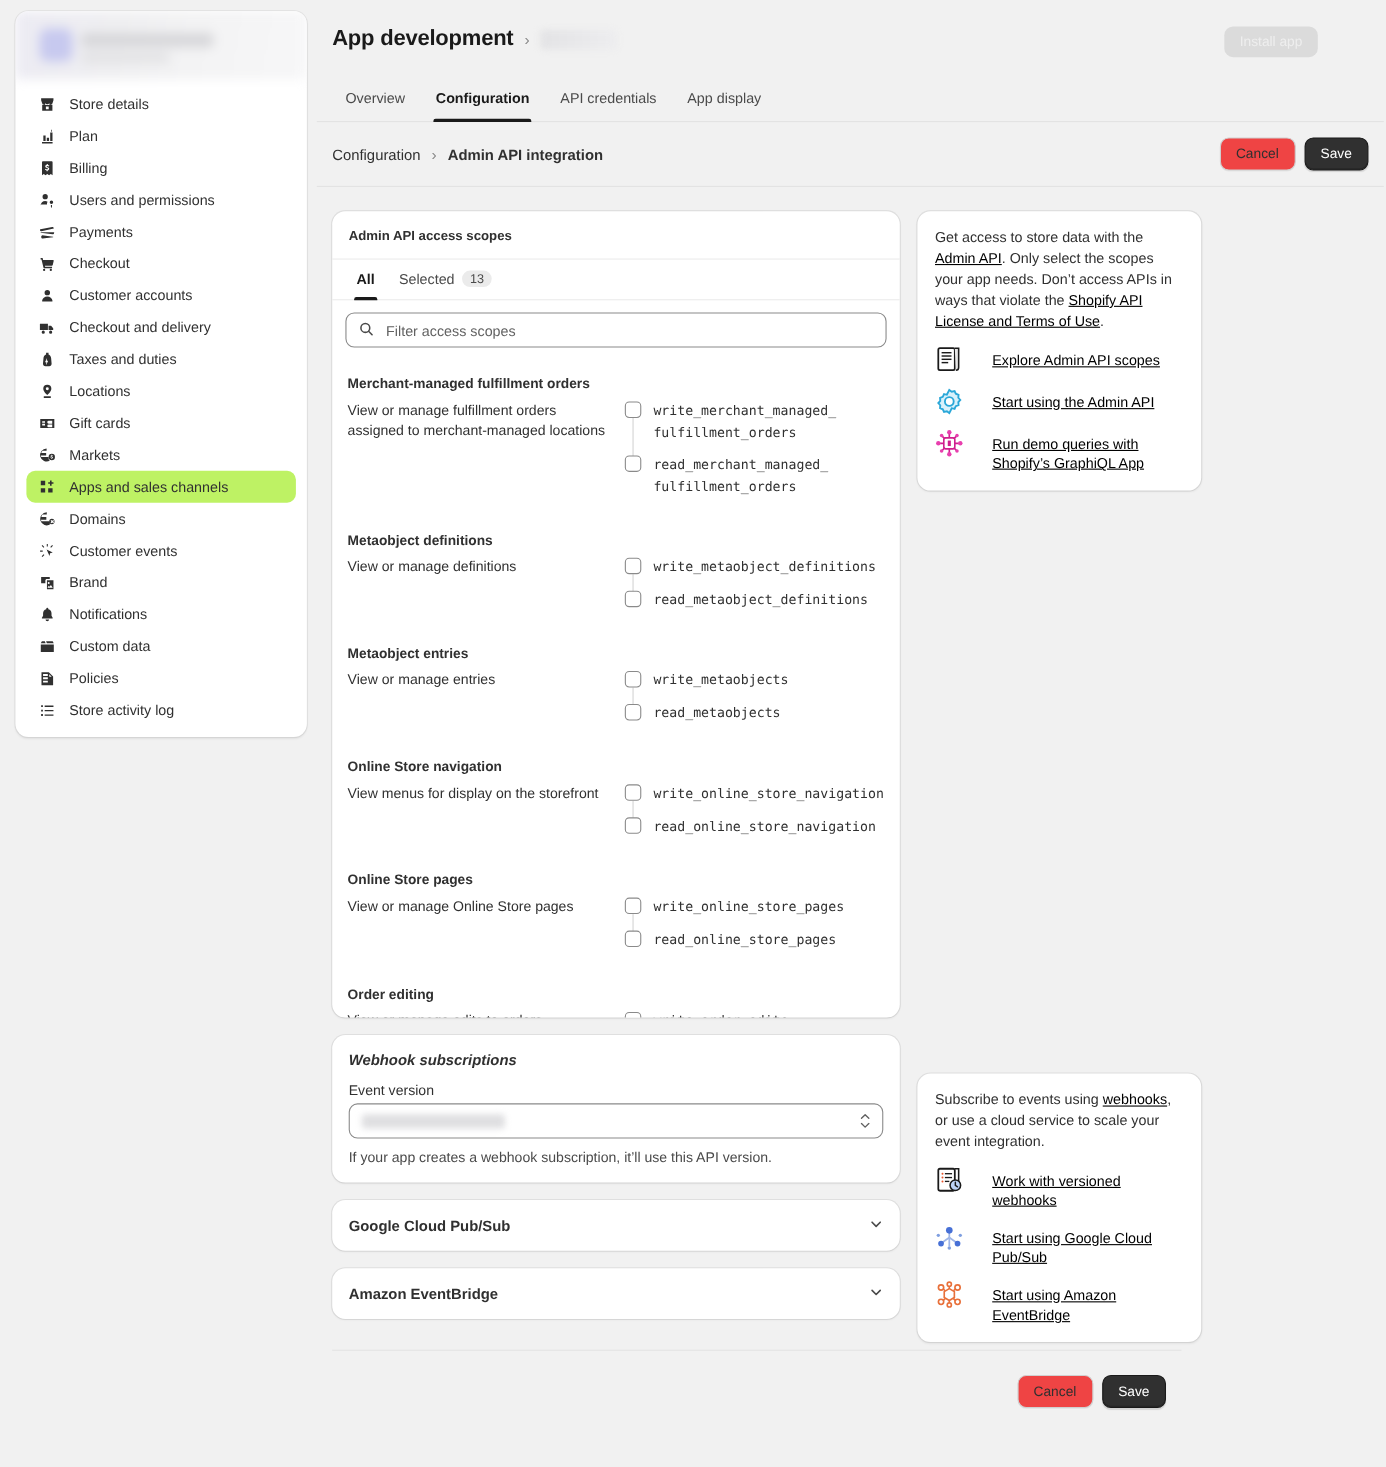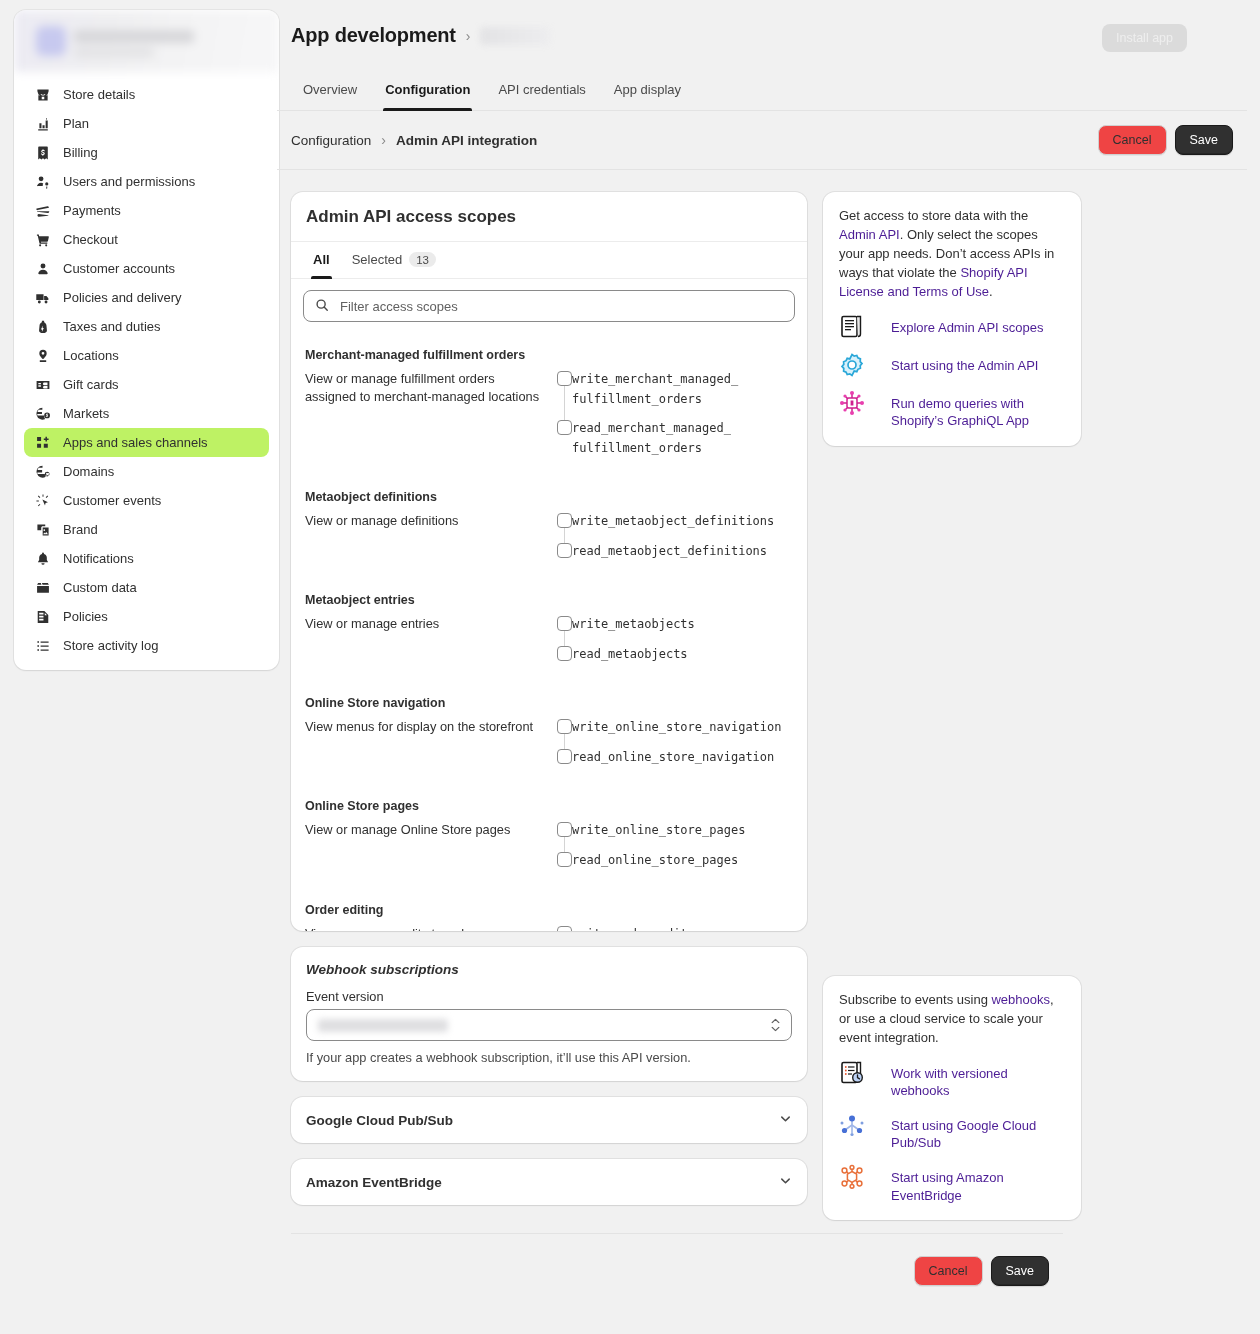--- a/index.html
+++ b/index.html
@@ -55,21 +55,21 @@
     cursor:pointer;
     color:#303030;
     font-size:13px;
   }
   .nav-item.active { background:#bef264; }
   .nav-icon { width:17px; height:17px; flex:0 0 17px; display:flex; align-items:center; justify-content:center; color:#4a4a4a;}
   .nav-icon svg { display:block; }
 
   
   .main {
-    position:absolute; left:277px; top:0;
+    position:absolute; left:288px; top:0;
     width:970px; height:1334px;
   }
   .page-head {
     padding:24px 60px 0 14px;
     display:flex; align-items:flex-start;
   }
   .title-row { display:flex; align-items:center; gap:10px; flex:1; }
   .page-title { font-size:20px; font-weight:700; color:#1a1a1a; letter-spacing:-.2px;}
   .bc-sep { color:#8a8a8a; font-size:14px; line-height:1; }
   .title-blur {
@@ -136,21 +136,21 @@
   }
   .col-left { width:516px; flex:0 0 516px; }
   .col-right { width:258px; flex:0 0 258px; }
 
   .card {
     background:#fff;
     border-radius:12px;
     box-shadow:0 0 0 1px rgba(0,0,0,.07), 0 1px 2px rgba(0,0,0,.06);
   }
   .card-title {
-    font-size:17px; font-weight:700; color:#303030;
+    font-size:12px; font-weight:700; color:#303030;
     padding:15px 0 14px 15px;
     border-bottom:1px solid #ececec;
   }
   .scope-tabs {
     display:flex; gap:2px;
     padding:0 12px;
     border-bottom:1px solid #ececec;
   }
   .stab {
     position:relative;
@@ -198,21 +198,21 @@
     display:flex; align-items:flex-start;
     padding-bottom:16px;
   }
   .scope-desc {
     width:252px; flex:0 0 252px;
     font-size:12.8px; color:#303030; line-height:1.42;
     padding-right:12px;
   }
   .scope-checks { flex:1; position:relative; }
   .check-line {
-    display:flex; align-items:flex-start; 
+    display:flex; align-items:flex-start; gap:11px;
     position:relative;
     margin-bottom:2px;
   }
   .cb {
     width:15px; height:15px; flex:0 0 15px;
     margin-top:1px;
     border:1.5px solid #8a8a8a;
     border-radius:4px; background:#fff;
     cursor:pointer; position:relative;
     z-index:2;
@@ -230,21 +230,21 @@
     z-index:1;
   }
 
   
   .info-card {
     background:#fff; border-radius:12px;
     box-shadow:0 0 0 1px rgba(0,0,0,.07), 0 1px 2px rgba(0,0,0,.06);
     padding:15px 16px 16px 16px;
   }
   .info-text { font-size:13px; line-height:1.46; color:#303030; }
-  .lnk { color:#4c1d95; cursor:pointer; }
+  .lnk { color:#000000; text-decoration:underline; cursor:pointer; }
   .info-links { margin-top:14px; display:flex; flex-direction:column; gap:14px;}
   .info-link-row { display:flex; align-items:flex-start; gap:26px; }
   .ic-box { width:26px; height:26px; flex:0 0 26px; margin-top:-2px;}
   .info-link-row .lnk { font-size:13px; line-height:1.35; padding-top:3px;}
 
   
   .wh-card { margin-top:16px; padding:15px 15px 16px 15px; }
   .wh-title { font-size:13.5px; font-weight:700; color:#303030;font-style:italic; }
   .wh-label { font-size:12.8px; color:#303030; margin:12px 0 5px 0;}
   .select-wrap {
@@ -347,21 +347,21 @@
           </svg>
         </span>
         <span>Customer accounts</span>
       </div>
       <div class="nav-item">
         <span class="nav-icon">
           <svg width="16" height="16" viewBox="0 0 20 20" fill="#303030">
             <path d="M1.6 5.4h9.1v7.2H1.6zM11.4 7.6h2.9l2.4 2.8v2.2h-5.3zM2.2 14.4h13.6M5.4 13.2a1.8 1.8 0 1 1 0 3.6 1.8 1.8 0 0 1 0-3.6zm8.4 0a1.8 1.8 0 1 1 0 3.6 1.8 1.8 0 0 1 0-3.6z"></path>
           </svg>
         </span>
-        <span>Policies and delivery</span>
+        <span>Checkout and delivery</span>
       </div>
       <div class="nav-item">
         <span class="nav-icon">
           <svg width="16" height="16" viewBox="0 0 20 20" fill="#303030">
             <path d="M8.6 2.2h2.8v1.9c1.5.7 2.6 2.1 2.9 3.8l.6 6.3c.2 1.7-1.1 3.2-2.8 3.2H7.9c-1.7 0-3-1.5-2.8-3.2l.6-6.3c.2-1.7 1.3-3.1 2.9-3.8V2.2zm1.1 5.9L7.4 13h1.5l-.3 3.2 2.4-5.1H9.5l.2-3z"></path>
           </svg>
         </span>
         <span>Taxes and duties</span>
       </div>
       <div class="nav-item">

